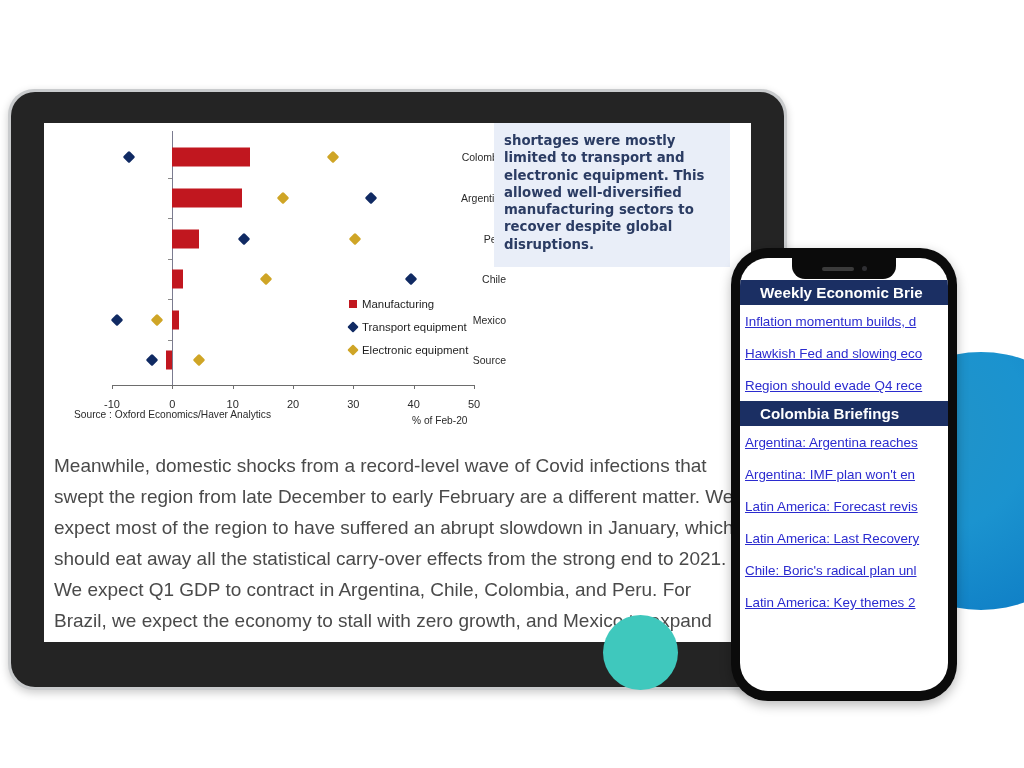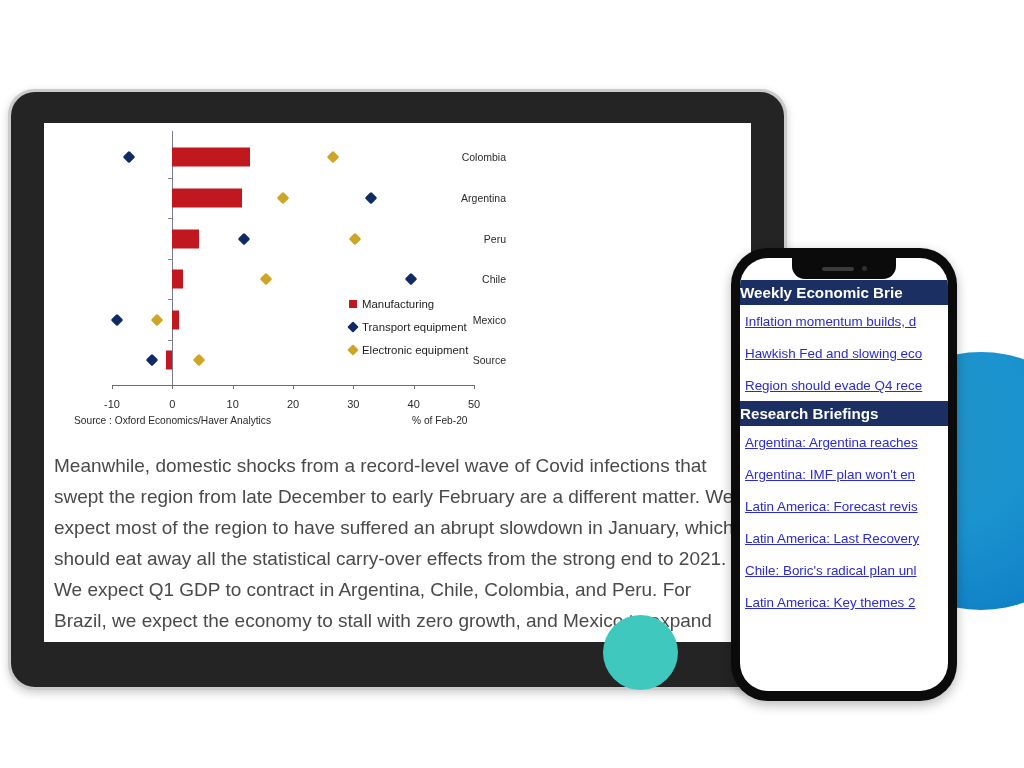--- a/index.html
+++ b/index.html
@@ -147,21 +147,21 @@
   .speaker{width:32px;height:4px;border-radius:2px;background:#3b3b3b;margin-right:8px;}
   .camera{width:5px;height:5px;border-radius:50%;background:#2f2f33;}
 
   .phone-content{
     position:absolute;left:0;top:0;width:232px;height:100%;
     padding-top:22px;box-sizing:border-box;
   }
   .sec-head{
     background:#1b2f63;color:#ffffff;
     font-size:15.2px;font-weight:bold;
-    padding:4px 0;white-space:nowrap;overflow:hidden;
+    padding:4px 20px;white-space:nowrap;overflow:hidden;
     font-family:"Liberation Sans",sans-serif;
   }
   .link-item{
     color:#2b2bcf;text-decoration:underline;
     font-size:13.4px;white-space:nowrap;overflow:hidden;
     padding:9px 5px 8px 5px;
     font-family:"Liberation Sans",sans-serif;
     display:block;
   }
 </style>
@@ -221,39 +221,42 @@
               </div>
             <div class="xlabels" id="xlabels" style="top: 276px;">
                 <div class="xlabel" style="left: 68px; top: 0px;">-10</div>
                 <div class="xlabel" style="left: 128.333px; top: 0px;">0</div>
                 <div class="xlabel" style="left: 188.667px; top: 0px;">10</div>
                 <div class="xlabel" style="left: 249px; top: 0px;">20</div>
                 <div class="xlabel" style="left: 309.333px; top: 0px;">30</div>
                 <div class="xlabel" style="left: 369.667px; top: 0px;">40</div>
                 <div class="xlabel" style="left: 430px; top: 0px;">50</div>
               </div>
-            <div class="source" id="source-note" style="top: 292px;">Source : Oxford Economics/Haver Analytics</div>
+            <div class="source" id="source-note" style="top: 286px;">Source : Oxford Economics/Haver Analytics</div>
             <div class="unit" id="unit-note" style="top: 291.6px; left: 368px;">% of Feb-20</div>
 
             <div class="legend">
               <div class="legend-row">
                 <span class="lg-sq"></span>
                 <span class="lg-tx">Manufacturing</span>
               </div>
               <div class="legend-row">
                 <span class="lg-dm transport"></span>
                 <span class="lg-tx">Transport equipment</span>
               </div>
               <div class="legend-row">
                 <span class="lg-dm electronic"></span>
                 <span class="lg-tx">Electronic equipment</span>
               </div>
             </div>
           </div>
 
+          <div class="callout">
+            <p>shortages were mostly limited to transport and electronic equipment. This allowed well-diversified manufacturing sectors to recover despite global disruptions.</p>
+          </div>
         </div>
 
         <div class="body-copy">
           <p>Meanwhile, domestic shocks from a record-level wave of Covid infections that swept the region from late December to early February are a different matter. We expect most of the region to have suffered an abrupt slowdown in January, which should eat away all the statistical carry-over effects from the strong end to 2021. We expect Q1 GDP to contract in Argentina, Chile, Colombia, and Peru. For Brazil, we expect the economy to stall with zero growth, and Mexico to expand 0.5% q/q. Mexico should benefit from base effects, strong US demand for Mexico's manufactures, and the fading effect of distortions</p>
         </div>
 
       </div>
     </div>
   </div>
 
@@ -263,21 +266,21 @@
     <div class="phone-screen">
       <div class="notch">
         <span class="speaker"></span>
         <span class="camera"></span>
       </div>
       <div class="phone-content" id="phone-content">
           <div class="sec-head">Weekly Economic Brie</div>
           <a class="link-item" href="#">Inflation momentum builds, d</a>
           <a class="link-item" href="#">Hawkish Fed and slowing eco</a>
           <a class="link-item" href="#">Region should evade Q4 rece</a>
-          <div class="sec-head">Research Briefings</div>
+          <div class="sec-head">Colombia Briefings</div>
           <a class="link-item" href="#">Argentina: Argentina reaches</a>
           <a class="link-item" href="#">Argentina: IMF plan won't en</a>
           <a class="link-item" href="#">Latin America: Forecast revis</a>
           <a class="link-item" href="#">Latin America: Last Recovery</a>
           <a class="link-item" href="#">Chile: Boric's radical plan unl</a>
           <a class="link-item" href="#">Latin America: Key themes 2</a>
         </div>
     </div>
   </div>
 

